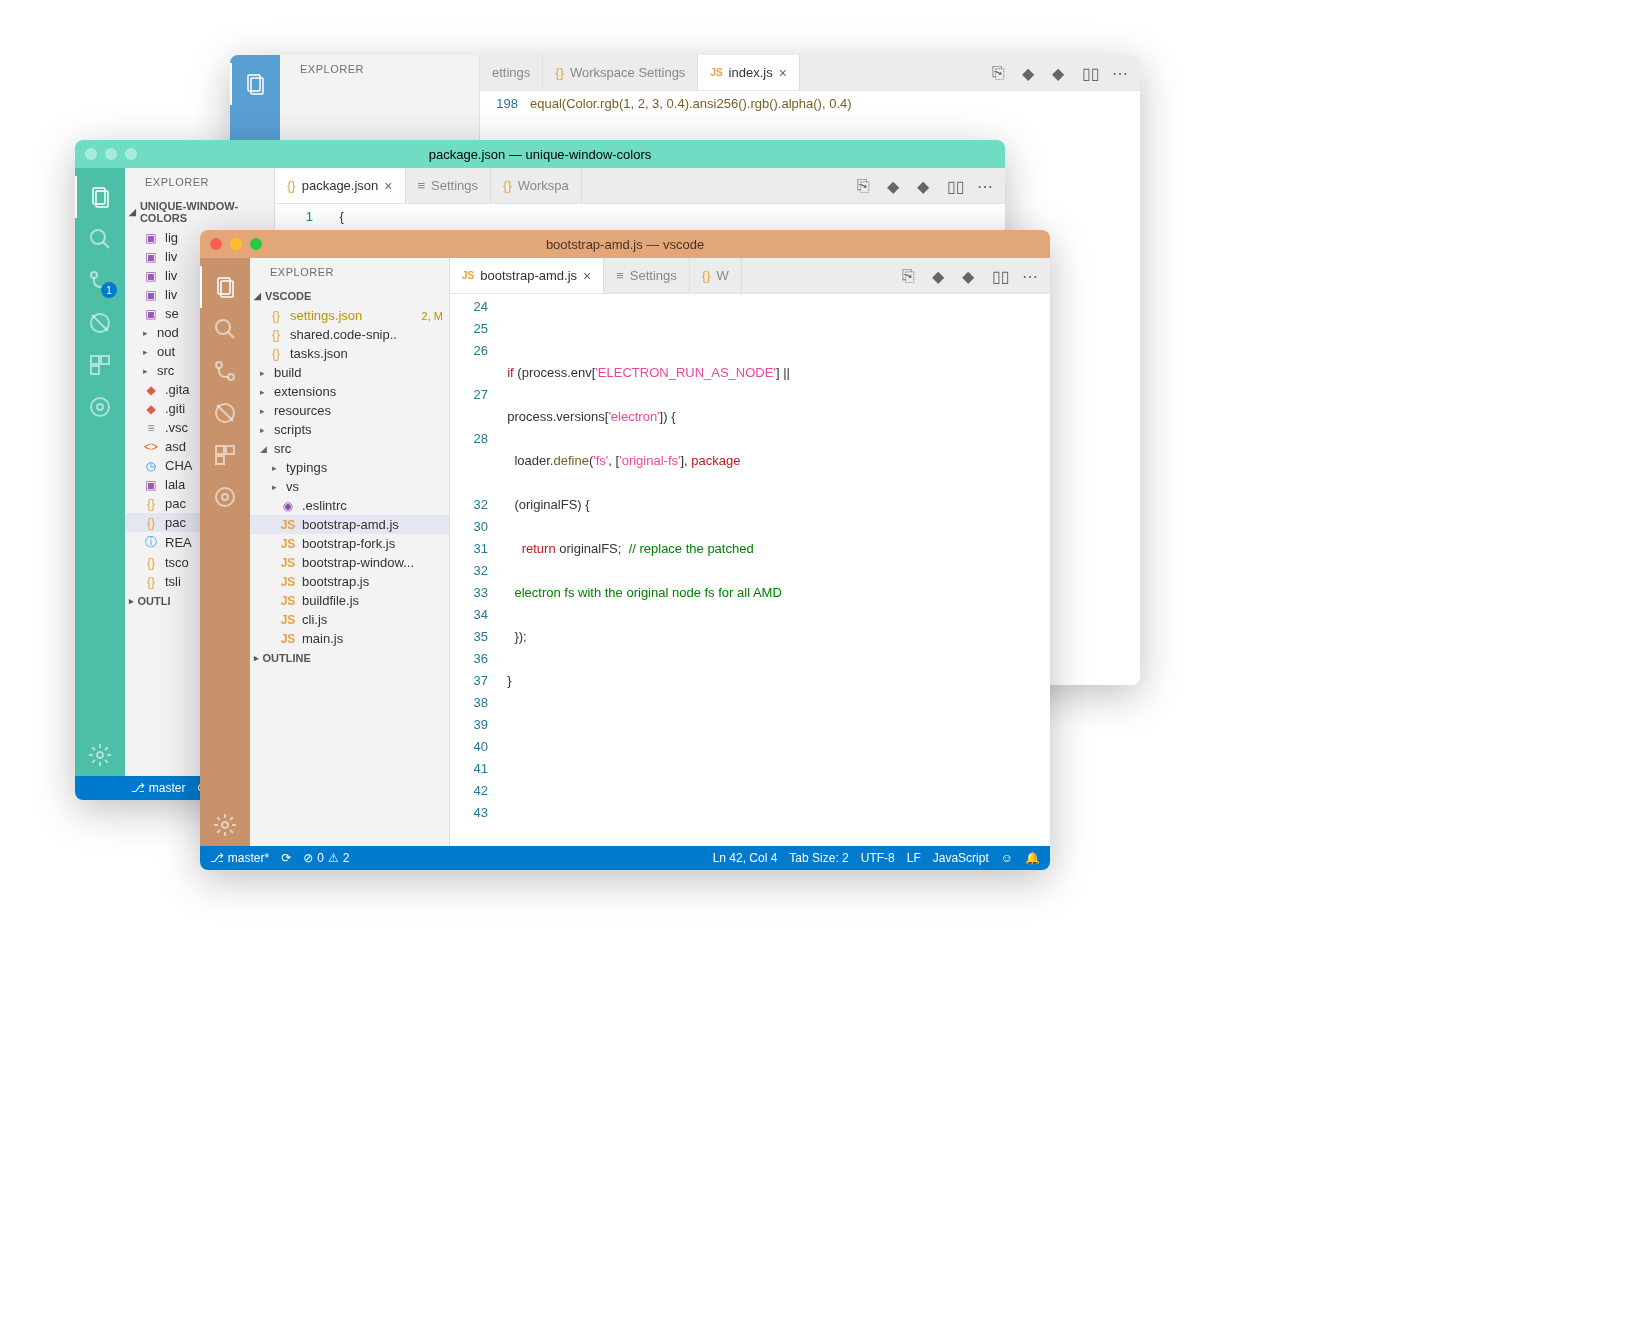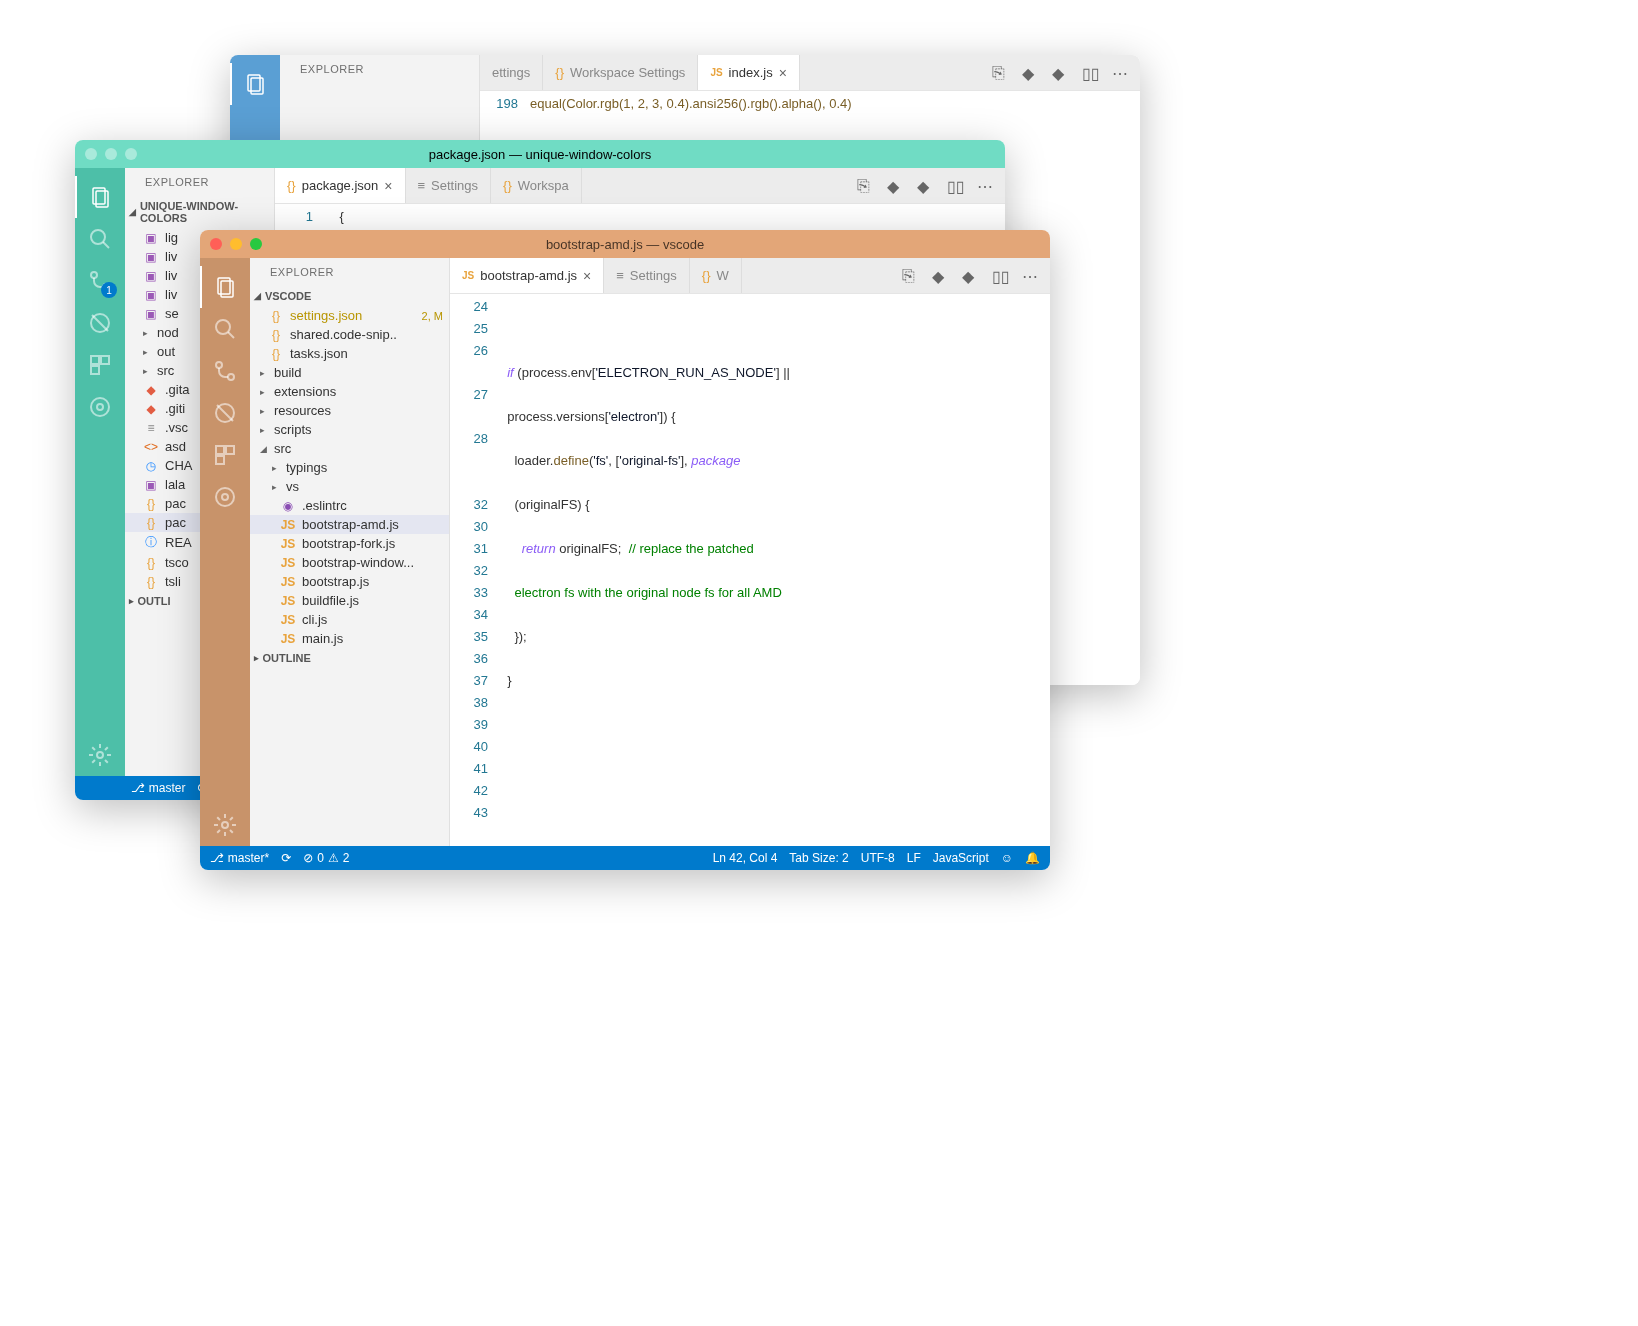--- a/index.html
+++ b/index.html
@@ -153,22 +153,22 @@
   gap: 12px;
   padding-right: 10px;
   color: #666;
 }
 .tab-actions span, .tab-actions svg { width: 18px; height: 18px; }
 
 .code-area { flex: 1; display: flex; font-family: Menlo, Monaco, monospace; font-size: 13px; overflow: hidden; }
 .gutter { width: 50px; text-align: right; padding-right: 12px; color: #237893; line-height: 22px; padding-top: 2px; }
 .code { flex: 1; line-height: 22px; padding-top: 2px; white-space: pre; color: #333; overflow: hidden; }
 .code .c-comment { color: #008000; }
-.code .c-keyword { color: #8b5cf6; font-style: italic; }
-.code .c-string { color: #0f172a; }
+.code .c-keyword { color: #b91c1c; }
+.code .c-string { color: #ec4899; }
 .code .c-func { color: #795e26; }
 
 .status-bar {
   height: 24px;
   background: #007acc;
   color: #fff;
   display: flex;
   align-items: center;
   font-size: 12px;
   padding: 0 10px;

